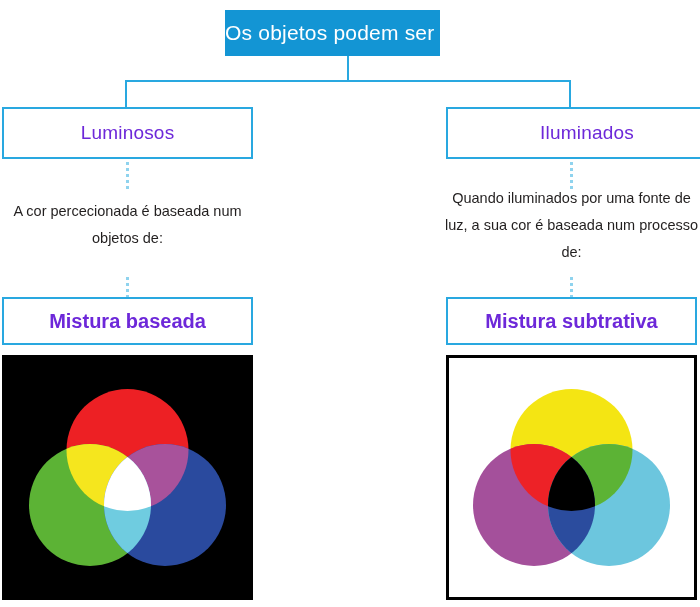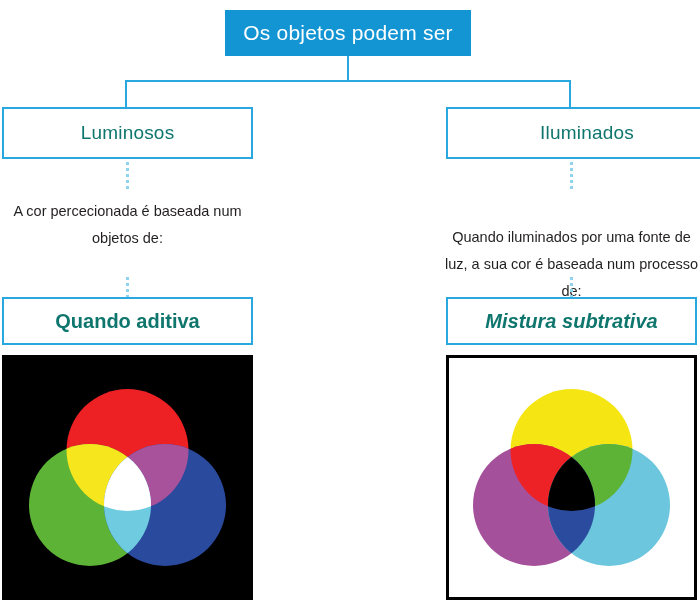--- a/index.html
+++ b/index.html
@@ -13,26 +13,25 @@
     position: relative;
     font-family: "Liberation Sans", sans-serif;
     overflow: hidden;
   }
 
   
   #root-box {
     position: absolute;
     left: 225px;
     top: 10px;
-    width: 246px;
+    width: 215px;
     height: 46px;
     background: #1395D4;
     display: flex;
     align-items: center;
-    justify-content: center;
   }
   #root-box .txt {
     color: #ffffff;
     font-size: 21px;
     letter-spacing: 0.2px;
     white-space: nowrap;
   }
 
   
   .conn-v-stem {
@@ -72,33 +71,33 @@
   .o-box {
     position: absolute;
     box-sizing: border-box;
     border: 2px solid #29A8E0;
     background: #ffffff;
     display: flex;
     align-items: center;
     justify-content: center;
   }
   .o-box .txt {
-    color: #0f766e;
+    color: #6d28d9;
     white-space: nowrap;
   }
 
   #branch-left  { left: 2px;   top: 107px; width: 251px; height: 52px; }
   #branch-right { left: 446px; top: 107px; width: 282px; height: 52px; }
   #branch-left .txt, #branch-right .txt {
     font-size: 19px;
     letter-spacing: 0.2px;
   }
 
   #result-left  { left: 2px;   top: 297px; width: 251px; height: 48px; }
-  #result-right { left: 446px; top: 297px; width: 251px; height: 48px; font-style: italic; }
+  #result-right { left: 446px; top: 297px; width: 251px; height: 48px; }
   #result-left .txt, #result-right .txt {
     font-size: 20px;
     font-weight: bold;
   }
 
   
   .dotted {
     position: absolute;
     width: 3px;
     border-left: 3px dotted #8FD3EE;
@@ -110,21 +109,21 @@
 
   
   .desc {
     position: absolute;
     text-align: center;
     color: #221F1F;
     font-size: 14.5px;
     line-height: 27px;
   }
   #desc-left  { left: 0px;   top: 198px; width: 255px; }
-  #desc-right { left: 444px; top: 185px; width: 255px; margin-top: 39px; }
+  #desc-right { left: 444px; top: 185px; width: 255px; }
 
   
   .fig {
     position: absolute;
     box-sizing: border-box;
   }
   #fig-left {
     left: 2px;
     top: 355px;
     width: 251px;
@@ -153,21 +152,21 @@
 <div class="conn-drop-left"></div>
 <div class="conn-drop-right"></div>
 
 <div class="o-box" id="branch-left">
   <span class="txt">Luminosos</span>
 </div>
 <div class="dotted" id="dot-l1"></div>
 <div class="desc" id="desc-left">A cor percecionada é baseada num objetos de:</div>
 <div class="dotted" id="dot-l2"></div>
 <div class="o-box" id="result-left">
-  <span class="txt">Quando aditiva</span>
+  <span class="txt">Mistura baseada</span>
 </div>
 
 <div class="fig" id="fig-left">
   <svg viewBox="0 0 251 245" xmlns="http://www.w3.org/2000/svg">
     <defs>
       <clipPath id="a-red">
           <circle cx="125.5" cy="95" r="61"></circle>
         </clipPath>
       <clipPath id="a-green">
           <circle cx="88" cy="150" r="61"></circle>

